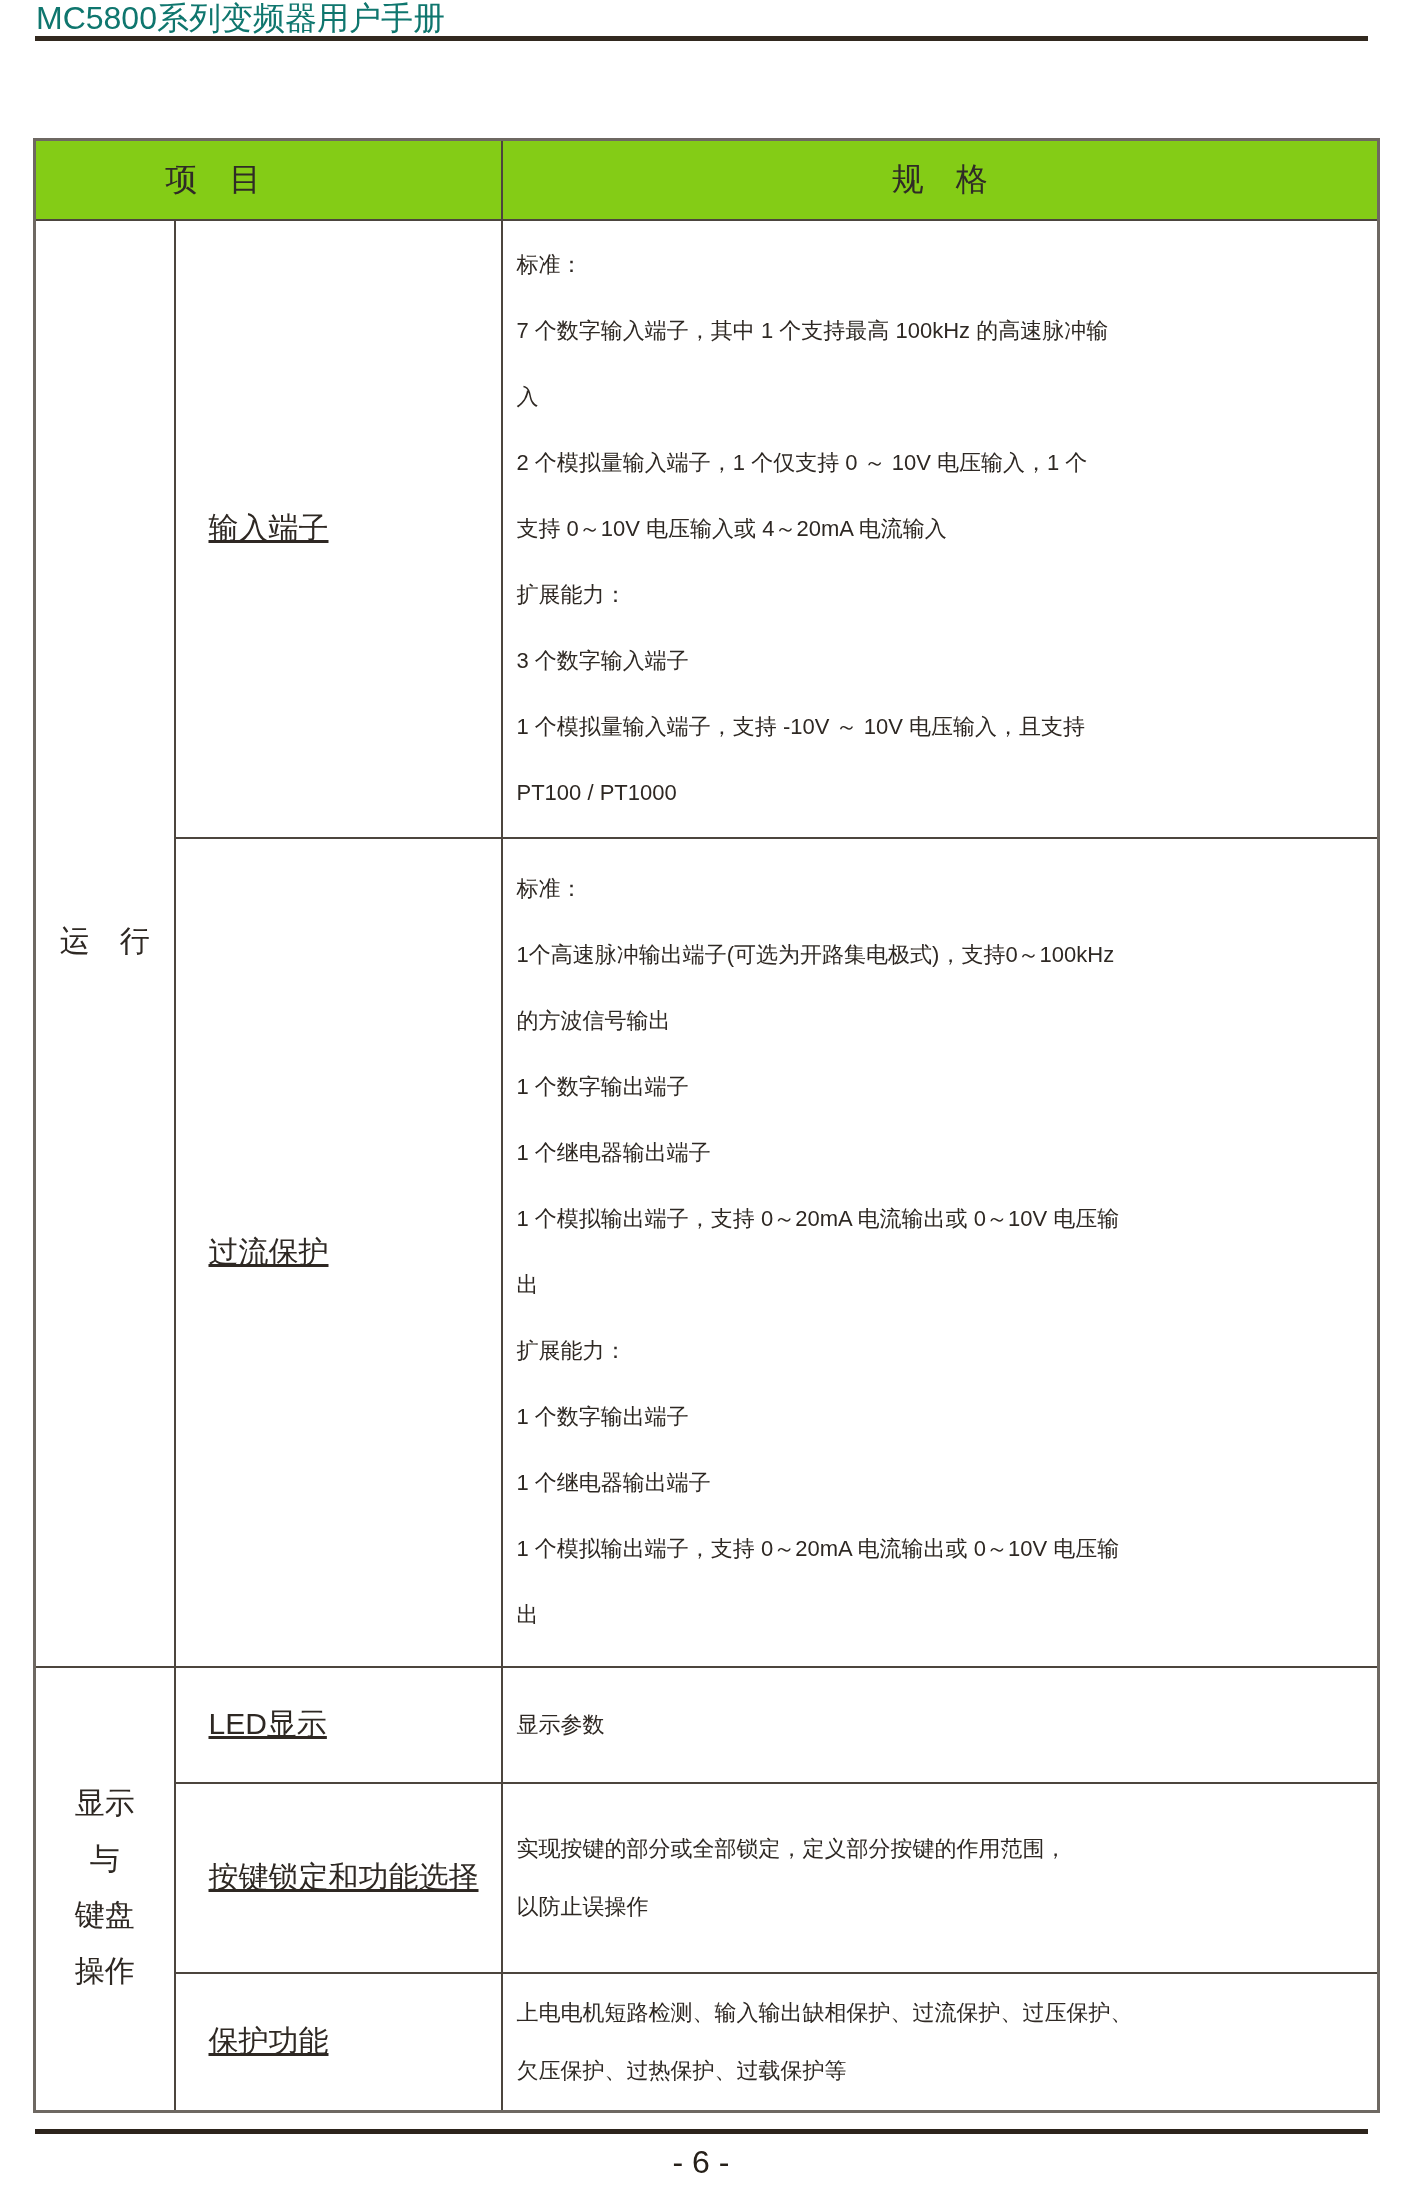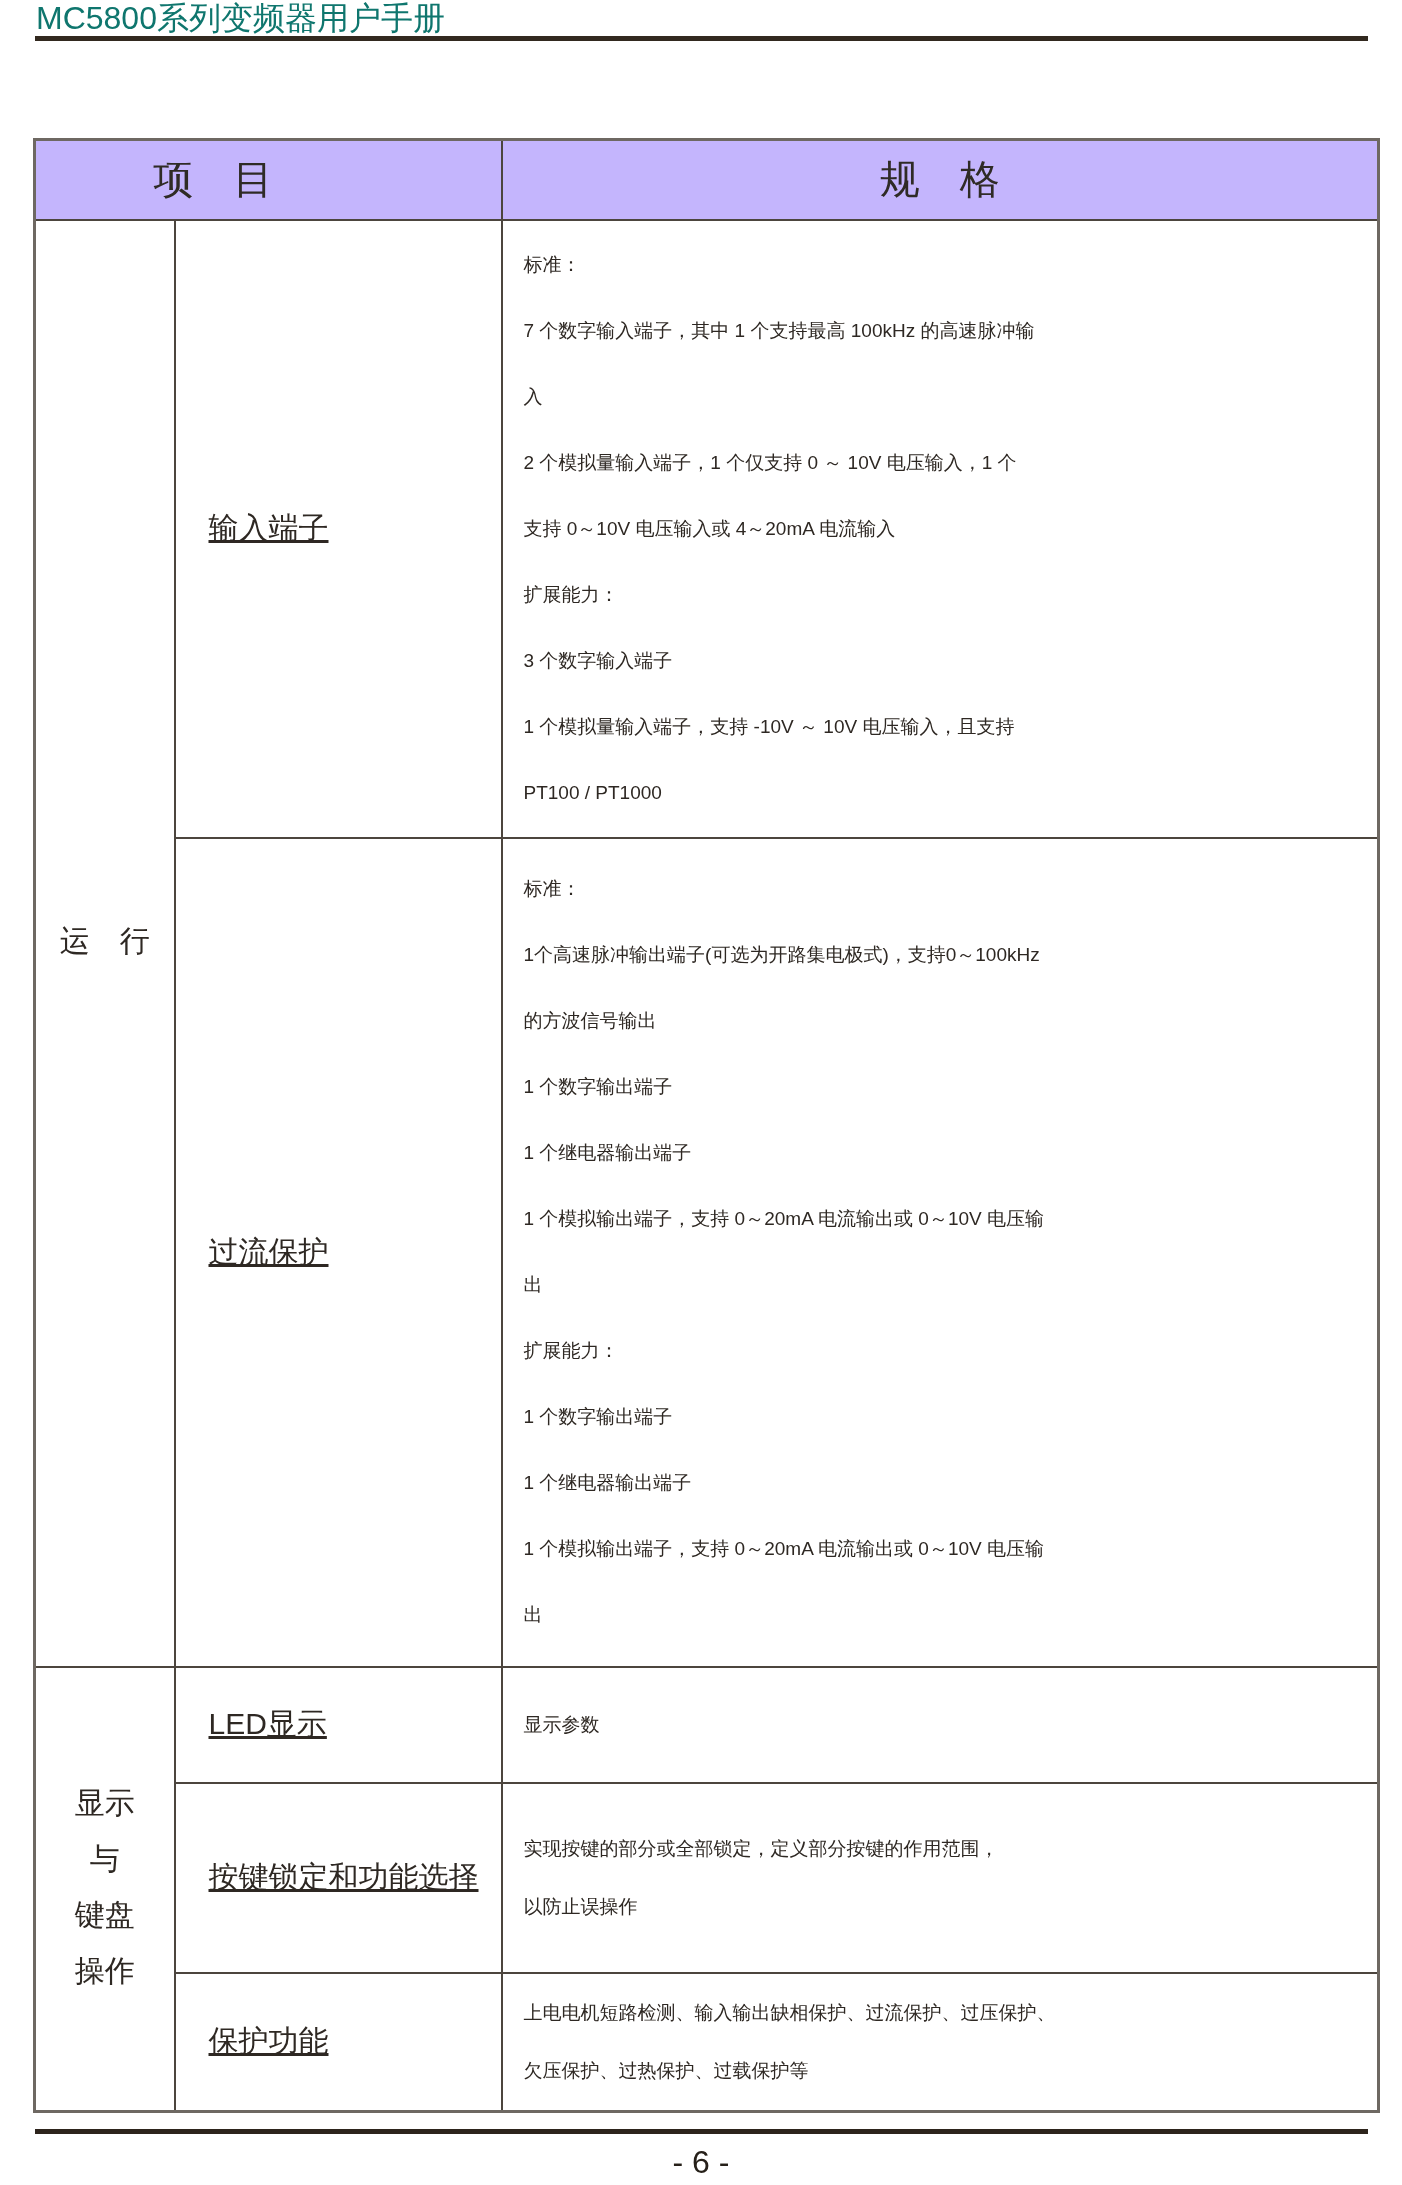--- a/index.html
+++ b/index.html
@@ -25,43 +25,43 @@
     position:absolute; left:33px; top:138px;
     width:1344px;
     border-collapse:collapse; table-layout:fixed;
     border:3px solid #6e6862;
   }
   .spec-table th, .spec-table td {
     border:2px solid #4c453e;
     vertical-align:middle;
   }
   .spec-table th {
-    background:#c4b5fd;
+    background:#84cc16;
     font-weight:normal;
-    font-size:40px;
+    font-size:32px;
     text-align:center;
     color:#2f2b26;
   }
   th.th-item { padding-right:110px; }
   td.group {
     text-align:center;
     font-size:30px;
     white-space:pre;
     line-height:56px;
     font-family:Liberation Mono, monospace;
   }
   td.item {
     padding-left:33px;
     font-size:30px;
     font-family:"Liberation Sans", serif;
     text-decoration:underline;
   }
   td.spec {
-    padding-left:21px; padding-right:4px;
-    font-size:19px;
+    padding-left:14px; padding-right:4px;
+    font-size:22px;
     white-space:pre;
     line-height:66px;
     overflow:hidden;
     font-family:"Liberation Sans", serif;
   }
   td.spec-sm { line-height:58px; }
   .footer-rule {
     position:absolute; left:35px; top:2129px;
     width:1333px; height:5px; background:#2d241c;
   }

